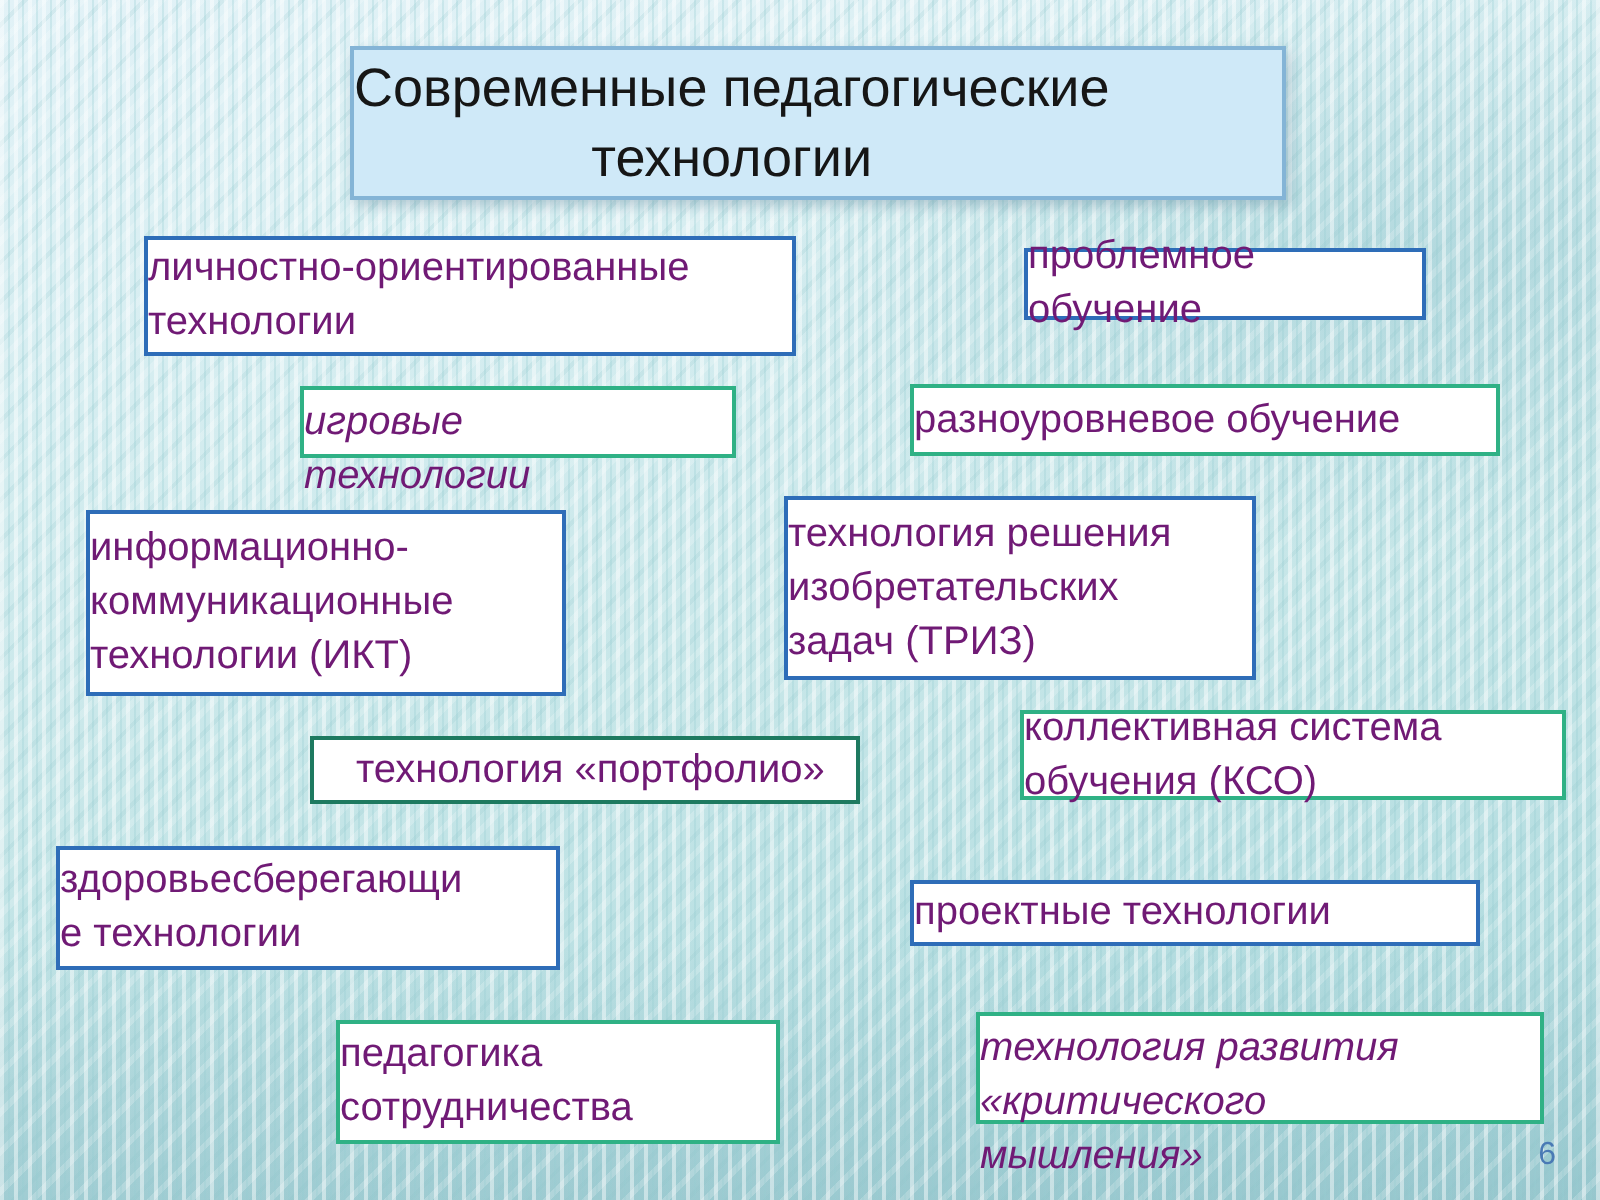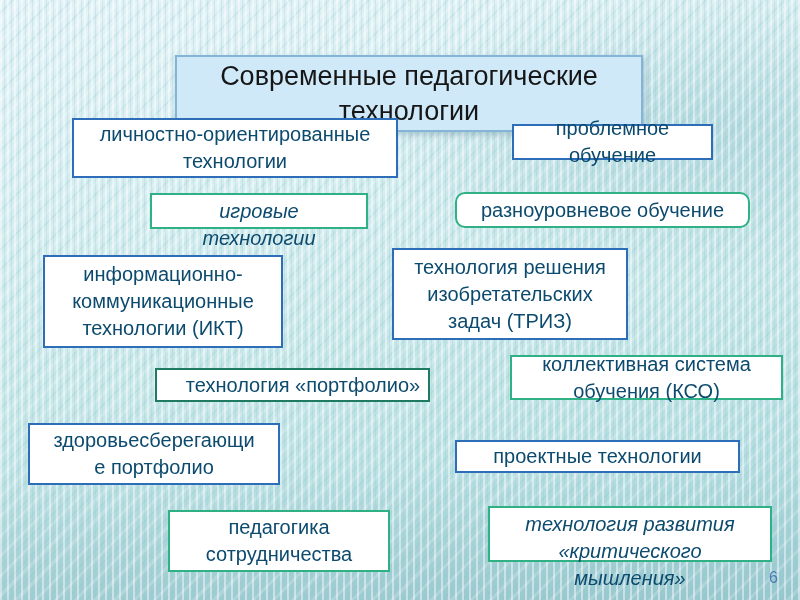--- a/index.html
+++ b/index.html
@@ -26,38 +26,38 @@
       radial-gradient(ellipse 60% 35% at 88% 22%, rgba(120,182,192,0.35), rgba(120,182,192,0) 70%),
       linear-gradient(180deg, rgba(115,170,180,0) 78%, rgba(110,165,178,0.30) 100%),
       linear-gradient(168deg, #e2f2f7 0%, #d5edf0 28%, #c6e6e8 55%, #b6dee1 78%, #a8d5d9 100%);
   }
   .title-box{
     position:absolute; left:175px; top:23px; width:468px; height:77px;
     background:#cfe9f8;
     border:2px solid #84b4d6;
     box-sizing:border-box;
     box-shadow:2px 3px 6px rgba(90,130,150,0.35);
-    display:flex;align-items:center;justify-content:center;margin-top:32px;
+    display:flex;align-items:center;justify-content:flex-start;
   }
   .title-text{
     white-space:pre-line; text-align:center;
     font-size:27px; line-height:35px; color:#161616;
   }
   .tech-box{
     position:absolute;
     background:#ffffff;
     box-sizing:border-box;
     display:flex;align-items:center;justify-content:center;
   }
   .tech-box.blue{border:2px solid #2e6db8;}
   .tech-box.green{border:2px solid #2fb185;}
   .tech-box.green-dark{border:2px solid #1e7a60;padding-left:21px;}
   .box-text{
-    white-space:pre-line; text-align:center;
-    font-size:20px; line-height:27px; color:#0c4a6e;
+    white-space:pre-line; 
+    font-size:20px; line-height:27px; color:#701a75;
     width:100%;
   }
   .tech-box.overflow{overflow:visible; display:block;font-style:italic;}
   .tech-box.overflow .box-text{
     position:absolute; top:3px; left:0; right:0;
   }
   .page-number{
     position:absolute; right:22px; bottom:13px;
     font-size:16px; color:#4a7ab5;
   }
@@ -79,21 +79,21 @@
 
   <div class="tech-box green overflow" style="left:150px; top:193px; width:218px; height:36px;">
     <div class="box-text">игровые
 технологии</div>
   </div>
 
   <div class="tech-box blue" style="left:512px; top:124px; width:201px; height:36px;">
     <div class="box-text">проблемное обучение</div>
   </div>
 
-  <div class="tech-box green" style="left:455px; top:192px; width:295px; height:36px;border-radius:10px;">
+  <div class="tech-box green" style="left:455px; top:192px; width:295px; height:36px;">
     <div class="box-text">разноуровневое обучение</div>
   </div>
 
   <div class="tech-box blue" style="left:43px; top:255px; width:240px; height:93px;">
     <div class="box-text">информационно-
 коммуникационные
 технологии (ИКТ)</div>
   </div>
 
   <div class="tech-box blue" style="left:392px; top:248px; width:236px; height:92px;">
@@ -106,21 +106,21 @@
     <div class="box-text">технология «портфолио»</div>
   </div>
 
   <div class="tech-box green" style="left:510px; top:355px; width:273px; height:45px;">
     <div class="box-text">коллективная система
 обучения (КСО)</div>
   </div>
 
   <div class="tech-box blue" style="left:28px; top:423px; width:252px; height:62px;">
     <div class="box-text">здоровьесберегающи
-е портфолио</div>
+е технологии</div>
   </div>
 
   <div class="tech-box blue" style="left:455px; top:440px; width:285px; height:33px;">
     <div class="box-text">проектные технологии</div>
   </div>
 
   <div class="tech-box green" style="left:168px; top:510px; width:222px; height:62px;">
     <div class="box-text">педагогика
 сотрудничества</div>
   </div>

